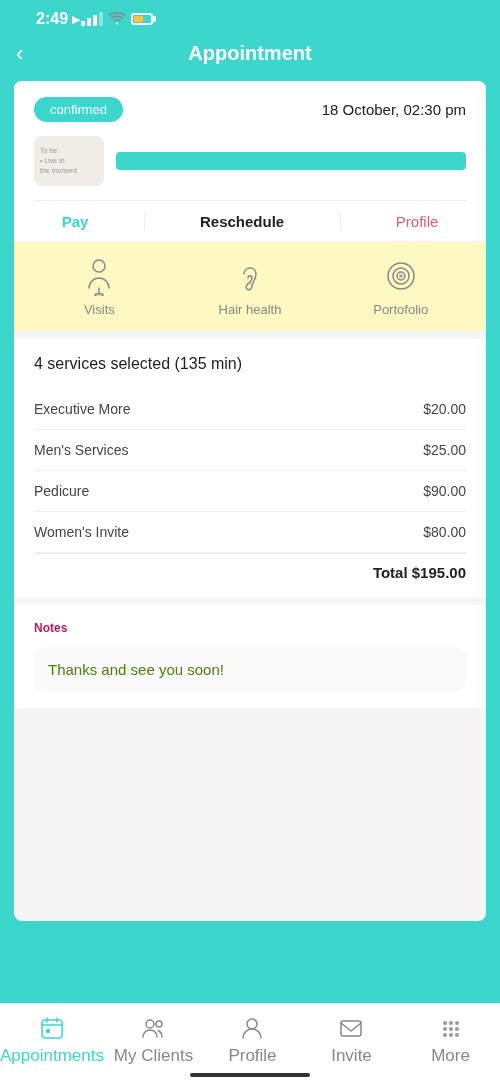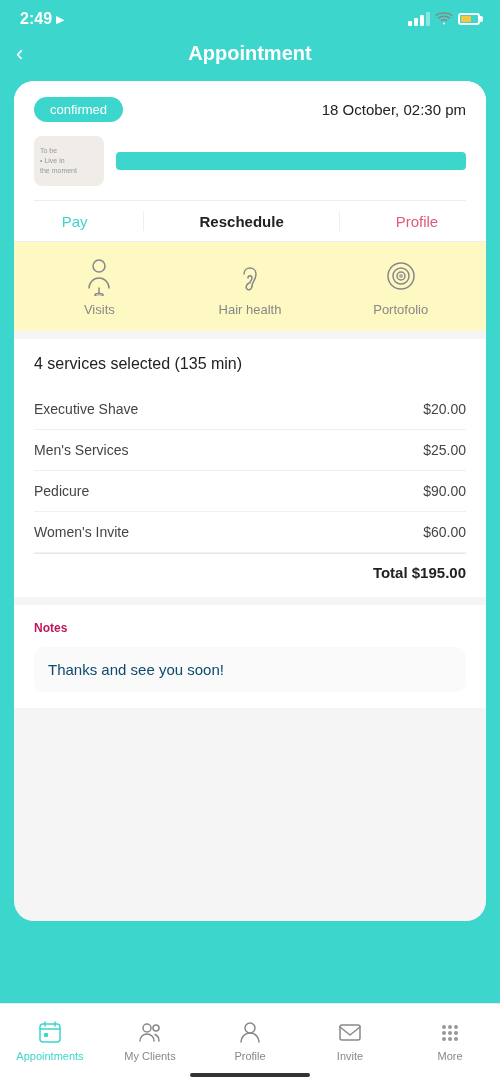--- a/index.html
+++ b/index.html
@@ -9,23 +9,22 @@
       height: 1083px;
       background: #3DD6CC;
       font-family: -apple-system, BlinkMacSystemFont, 'Helvetica Neue', Arial, sans-serif;
       overflow: hidden;
       position: relative;
     }
 
     
     .status-bar {
       display: flex;
-      justify-content: space-between;
-      align-items: center;
-      padding: 10px 20px 6px;
+      align-items: center;
+      padding: 10px 36px 6px;
       color: white;
     }
     .status-time {
       font-size: 16px;
       font-weight: 600;
     }
     .status-icons {
       display: flex;
       align-items: center;
       gap: 5px;
@@ -90,21 +89,21 @@
     }
     .header-title {
       color: white;
       font-size: 20px;
       font-weight: 600;
     }
 
     
     .main-card {
       background: #F5F5F5;
-      border-radius: 20px;
+      border-radius: 8px;
       margin: 0 14px;
       overflow: hidden;
       height: 840px;
     }
 
     
     .appt-header {
       background: white;
       padding: 16px 20px 0;
     }
@@ -164,21 +163,21 @@
     .action-row {
       display: flex;
       align-items: center;
       justify-content: space-around;
       border-top: 1px solid #eee;
       padding: 10px 0;
     }
     .action-btn-pay {
       color: #3DD6CC;
       font-size: 15px;
-      font-weight: 400;
+      font-weight: 700;
       cursor: pointer;
     }
     .action-btn-reschedule {
       color: #222;
       font-size: 15px;
       font-weight: 700;
       cursor: pointer;
     }
     .action-btn-cancel {
       color: #E05A7A;
@@ -269,21 +268,21 @@
       margin-top: 8px;
     }
     .notes-title {
       font-size: 12px;
       font-weight: 600;
       color: #be185d;
       margin-bottom: 12px;
     }
     .notes-content {
       font-size: 15px;
-      color: #0c4a6e;
+      color: #4d7c0f;
       background: #fafafa;
       padding: 14px;
       border-radius: 10px;
     }
 
     
     .bottom-nav {
       position: absolute;
       bottom: 0;
       left: 0;
@@ -305,21 +304,21 @@
       flex: 1;
     }
     .nav-icon {
       width: 28px;
       height: 28px;
       display: flex;
       align-items: center;
       justify-content: center;
     }
     .nav-label {
-      font-size: 11px;
+      font-size: 17px;
       color: #888;
     }
     .nav-label.active {
       color: #3DD6CC;
     }
     .nav-item.active .nav-icon svg {
       stroke: #3DD6CC;
     }
 
     
@@ -439,34 +438,34 @@
         </svg>
       </div>
       <span class="tab-label">Portofolio</span>
     </div>
   </div>
 
   <div class="services-section">
     <div class="services-title">4 services selected (135 min)</div>
 
     <div class="service-row">
-      <span class="service-name">Executive Shave</span>
+      <span class="service-name">Executive More</span>
       <span class="service-price">$20.00</span>
     </div>
     <div class="service-row">
       <span class="service-name">Men's Services</span>
       <span class="service-price">$25.00</span>
     </div>
     <div class="service-row">
       <span class="service-name">Pedicure</span>
       <span class="service-price">$90.00</span>
     </div>
     <div class="service-row">
       <span class="service-name">Women's Invite</span>
-      <span class="service-price">$60.00</span>
+      <span class="service-price">$80.00</span>
     </div>
 
     <div class="total-row">
       <span class="total-label">Total $195.00</span>
     </div>
   </div>
 
   <div class="notes-section">
     <div class="notes-title">Notes</div>
     <div class="notes-content">Thanks and see you soon!</div>

